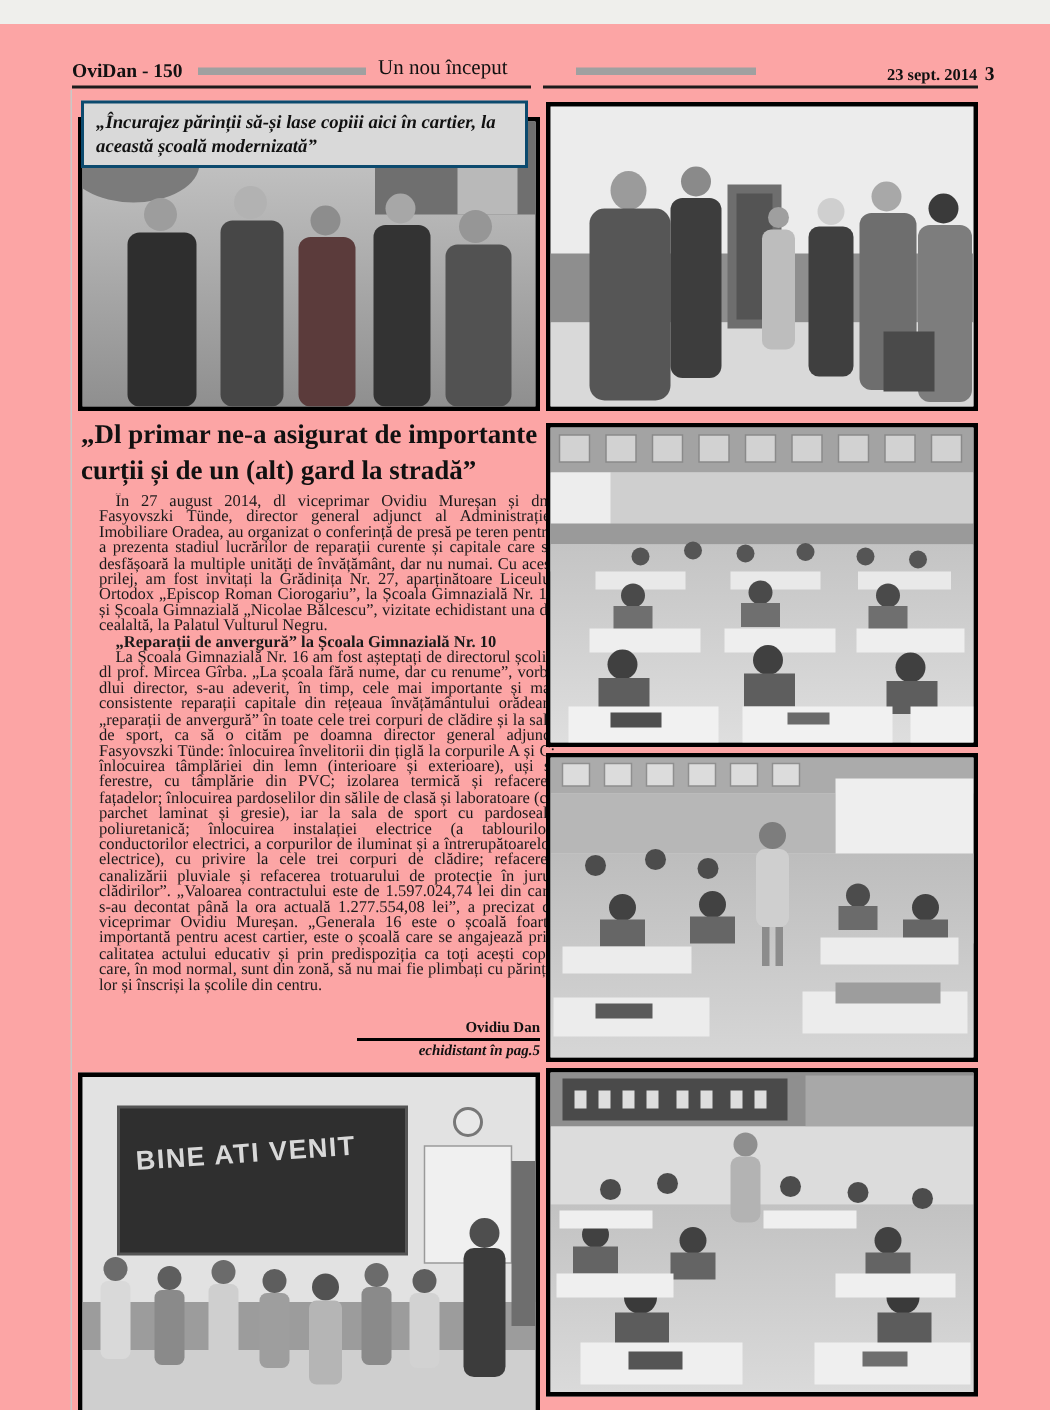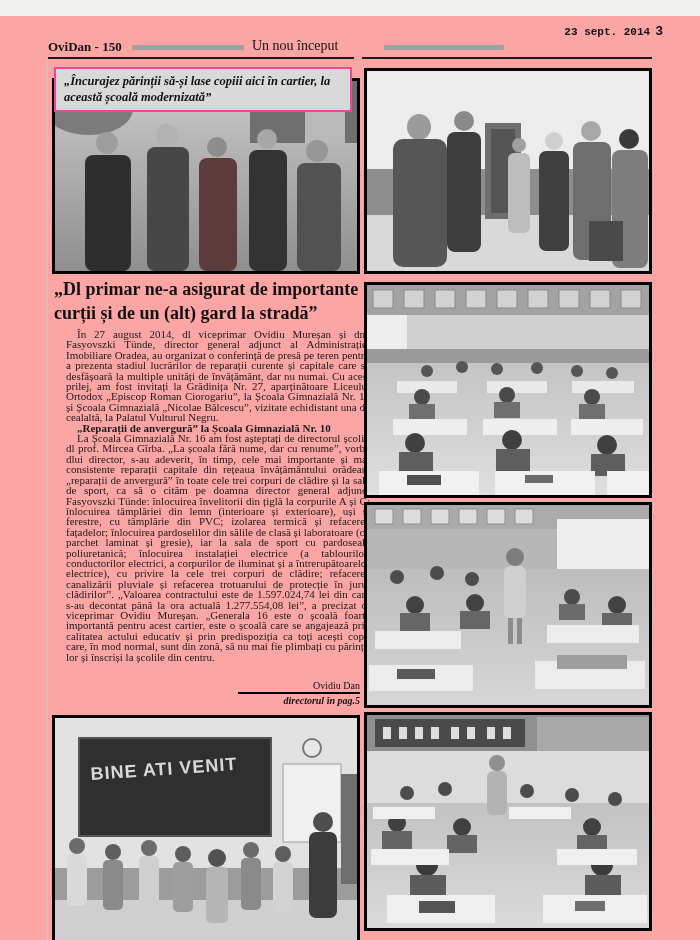--- a/index.html
+++ b/index.html
@@ -5,47 +5,47 @@
   html,body{margin:0;padding:0;background:#efefec;}
   .page{position:relative;width:700px;height:940px;background:#fca5a5;margin:16px auto;
         font-family:"Liberation Serif", serif;color:#111;overflow:hidden;}
   .abs{position:absolute;}
   
   .masthead{left:48px;top:23px;font-weight:bold;font-size:13px;}
   .hdr-title{left:252px;top:22px;font-weight:normal;font-size:14px;}
   .hdr-bar{height:5px;background:#a0a0a0;top:29px;}
   .bar1{left:132px;width:112px;}
   .bar2{left:384px;width:120px;}
-  .hdr-date{right:37px;top:8px;font-size:11px;font-weight:bold;font-family:Liberation Mono, monospace;}
+  .hdr-date{right:37px;top:25px;font-size:11px;font-weight:bold;}
   .hdr-date .pg{font-size:13px;margin-left:5px;}
   .rule{height:2px;background:#1c1c1c;top:41px;}
   .rule-left{left:48px;width:306px;}
   .rule-right{left:362px;width:290px;}
   .edge-line{left:47px;top:44px;width:1px;height:888px;background:#c9c9c7;}
   
-  .quote-box{left:54px;top:51px;width:298px;box-sizing:border-box;border:2px solid #ec4899;
+  .quote-box{left:54px;top:51px;width:298px;box-sizing:border-box;border:2px solid #0c4a6e;
              background:#d9d9d9;padding:4px 8px 5px;z-index:5;
              font-weight:bold;font-style:italic;font-size:12.5px;line-height:16px;}
   
   .photo{border:3px solid #000;background:#b5b5b5;box-sizing:border-box;}
   .photo svg{display:block;width:100%;height:100%;}
   .ph-l1{left:52px;top:62px;width:308px;height:196px;}
   .ph-l2{left:52px;top:699px;width:308px;height:233px;}
   .ph-r1{left:364px;top:52px;width:288px;height:206px;}
   .ph-r2{left:364px;top:266px;width:288px;height:216px;}
   .ph-r3{left:364px;top:486px;width:288px;height:206px;}
   .ph-r4{left:364px;top:696px;width:288px;height:219px;}
   
   .headline{left:54px;top:261px;width:306px;font-weight:bold;font-size:18px;line-height:24px;}
   .body-text{left:66px;top:313px;width:304px;height:352px;overflow:hidden;
              font-size:11px;line-height:10.4px;text-align:justify;color:#1a1a1a;}
   .body-text p{margin:0;text-indent:11px;}
   .subhead{font-weight:bold;margin:1px 0 1px;text-indent:11px;}
   .sig{left:56px;top:664px;width:304px;text-align:right;font-size:10px;}
-  .byline{font-weight:normal;}
+  .byline{font-weight:bold;}
   .sig-rule{margin:1px 0 1px auto;width:122px;height:2px;background:#000;}
   .continuation{font-weight:bold;font-style:italic;}
 </style>
 </head>
 <body>
 
 <div class="page">
 
   <span class="abs masthead">OviDan - 150</span>
   <div class="abs hdr-bar bar1"></div>
@@ -114,21 +114,21 @@
 
   <div class="abs body-text">
     <p>În 27 august 2014, dl viceprimar Ovidiu Mureșan și dna Fasyovszki Tünde, director general adjunct al Administrației Imobiliare Oradea, au organizat o conferință de presă pe teren pentru a prezenta stadiul lucrărilor de reparații curente și capitale care se desfășoară la multiple unități de învățământ, dar nu numai. Cu acest prilej, am fost invitați la Grădinița Nr. 27, aparținătoare Liceului Ortodox „Episcop Roman Ciorogariu”, la Școala Gimnazială Nr. 16 și Școala Gimnazială „Nicolae Bălcescu”, vizitate echidistant una de cealaltă, la Palatul Vulturul Negru.</p>
     <p class="subhead">„Reparații de anvergură” la Școala Gimnazială Nr. 10</p>
     <p>La Școala Gimnazială Nr. 16 am fost așteptați de directorul școlii, dl prof. Mircea Gîrba. „La școala fără nume, dar cu renume”, vorba dlui director, s-au adeverit, în timp, cele mai importante și mai consistente reparații capitale din rețeaua învățământului orădean, „reparații de anvergură” în toate cele trei corpuri de clădire și la sala de sport, ca să o cităm pe doamna director general adjunct Fasyovszki Tünde: înlocuirea învelitorii din țiglă la corpurile A și C; înlocuirea tâmplăriei din lemn (interioare și exterioare), uși și ferestre, cu tâmplărie din PVC; izolarea termică și refacerea fațadelor; înlocuirea pardoselilor din sălile de clasă și laboratoare (cu parchet laminat și gresie), iar la sala de sport cu pardoseală poliuretanică; înlocuirea instalației electrice (a tablourilor, conductorilor electrici, a corpurilor de iluminat și a întrerupătoarelor electrice), cu privire la cele trei corpuri de clădire; refacerea canalizării pluviale și refacerea trotuarului de protecție în jurul clădirilor”. „Valoarea contractului este de 1.597.024,74 lei din care s-au decontat până la ora actuală 1.277.554,08 lei”, a precizat dl viceprimar Ovidiu Mureșan. „Generala 16 este o școală foarte importantă pentru acest cartier, este o școală care se angajează prin calitatea actului educativ și prin predispoziția ca toți acești copii care, în mod normal, sunt din zonă, să nu mai fie plimbați cu părinții lor și înscriși la școlile din centru.</p>
   </div>
 
   <div class="abs sig">
     <div class="byline">Ovidiu Dan</div>
     <div class="sig-rule"></div>
-    <div class="continuation">directorul în pag.5</div>
+    <div class="continuation">echidistant în pag.5</div>
   </div>
 
   <div class="abs photo ph-r2">
     <svg viewBox="0 0 282 210" preserveAspectRatio="none">
       <defs>
         <linearGradient id="flr1" x1="0" y1="0" x2="0" y2="1">
           <stop offset="0" stop-color="#c4c4c4"></stop>
             <stop offset="1" stop-color="#dedede"></stop>
         </linearGradient>
       </defs>

